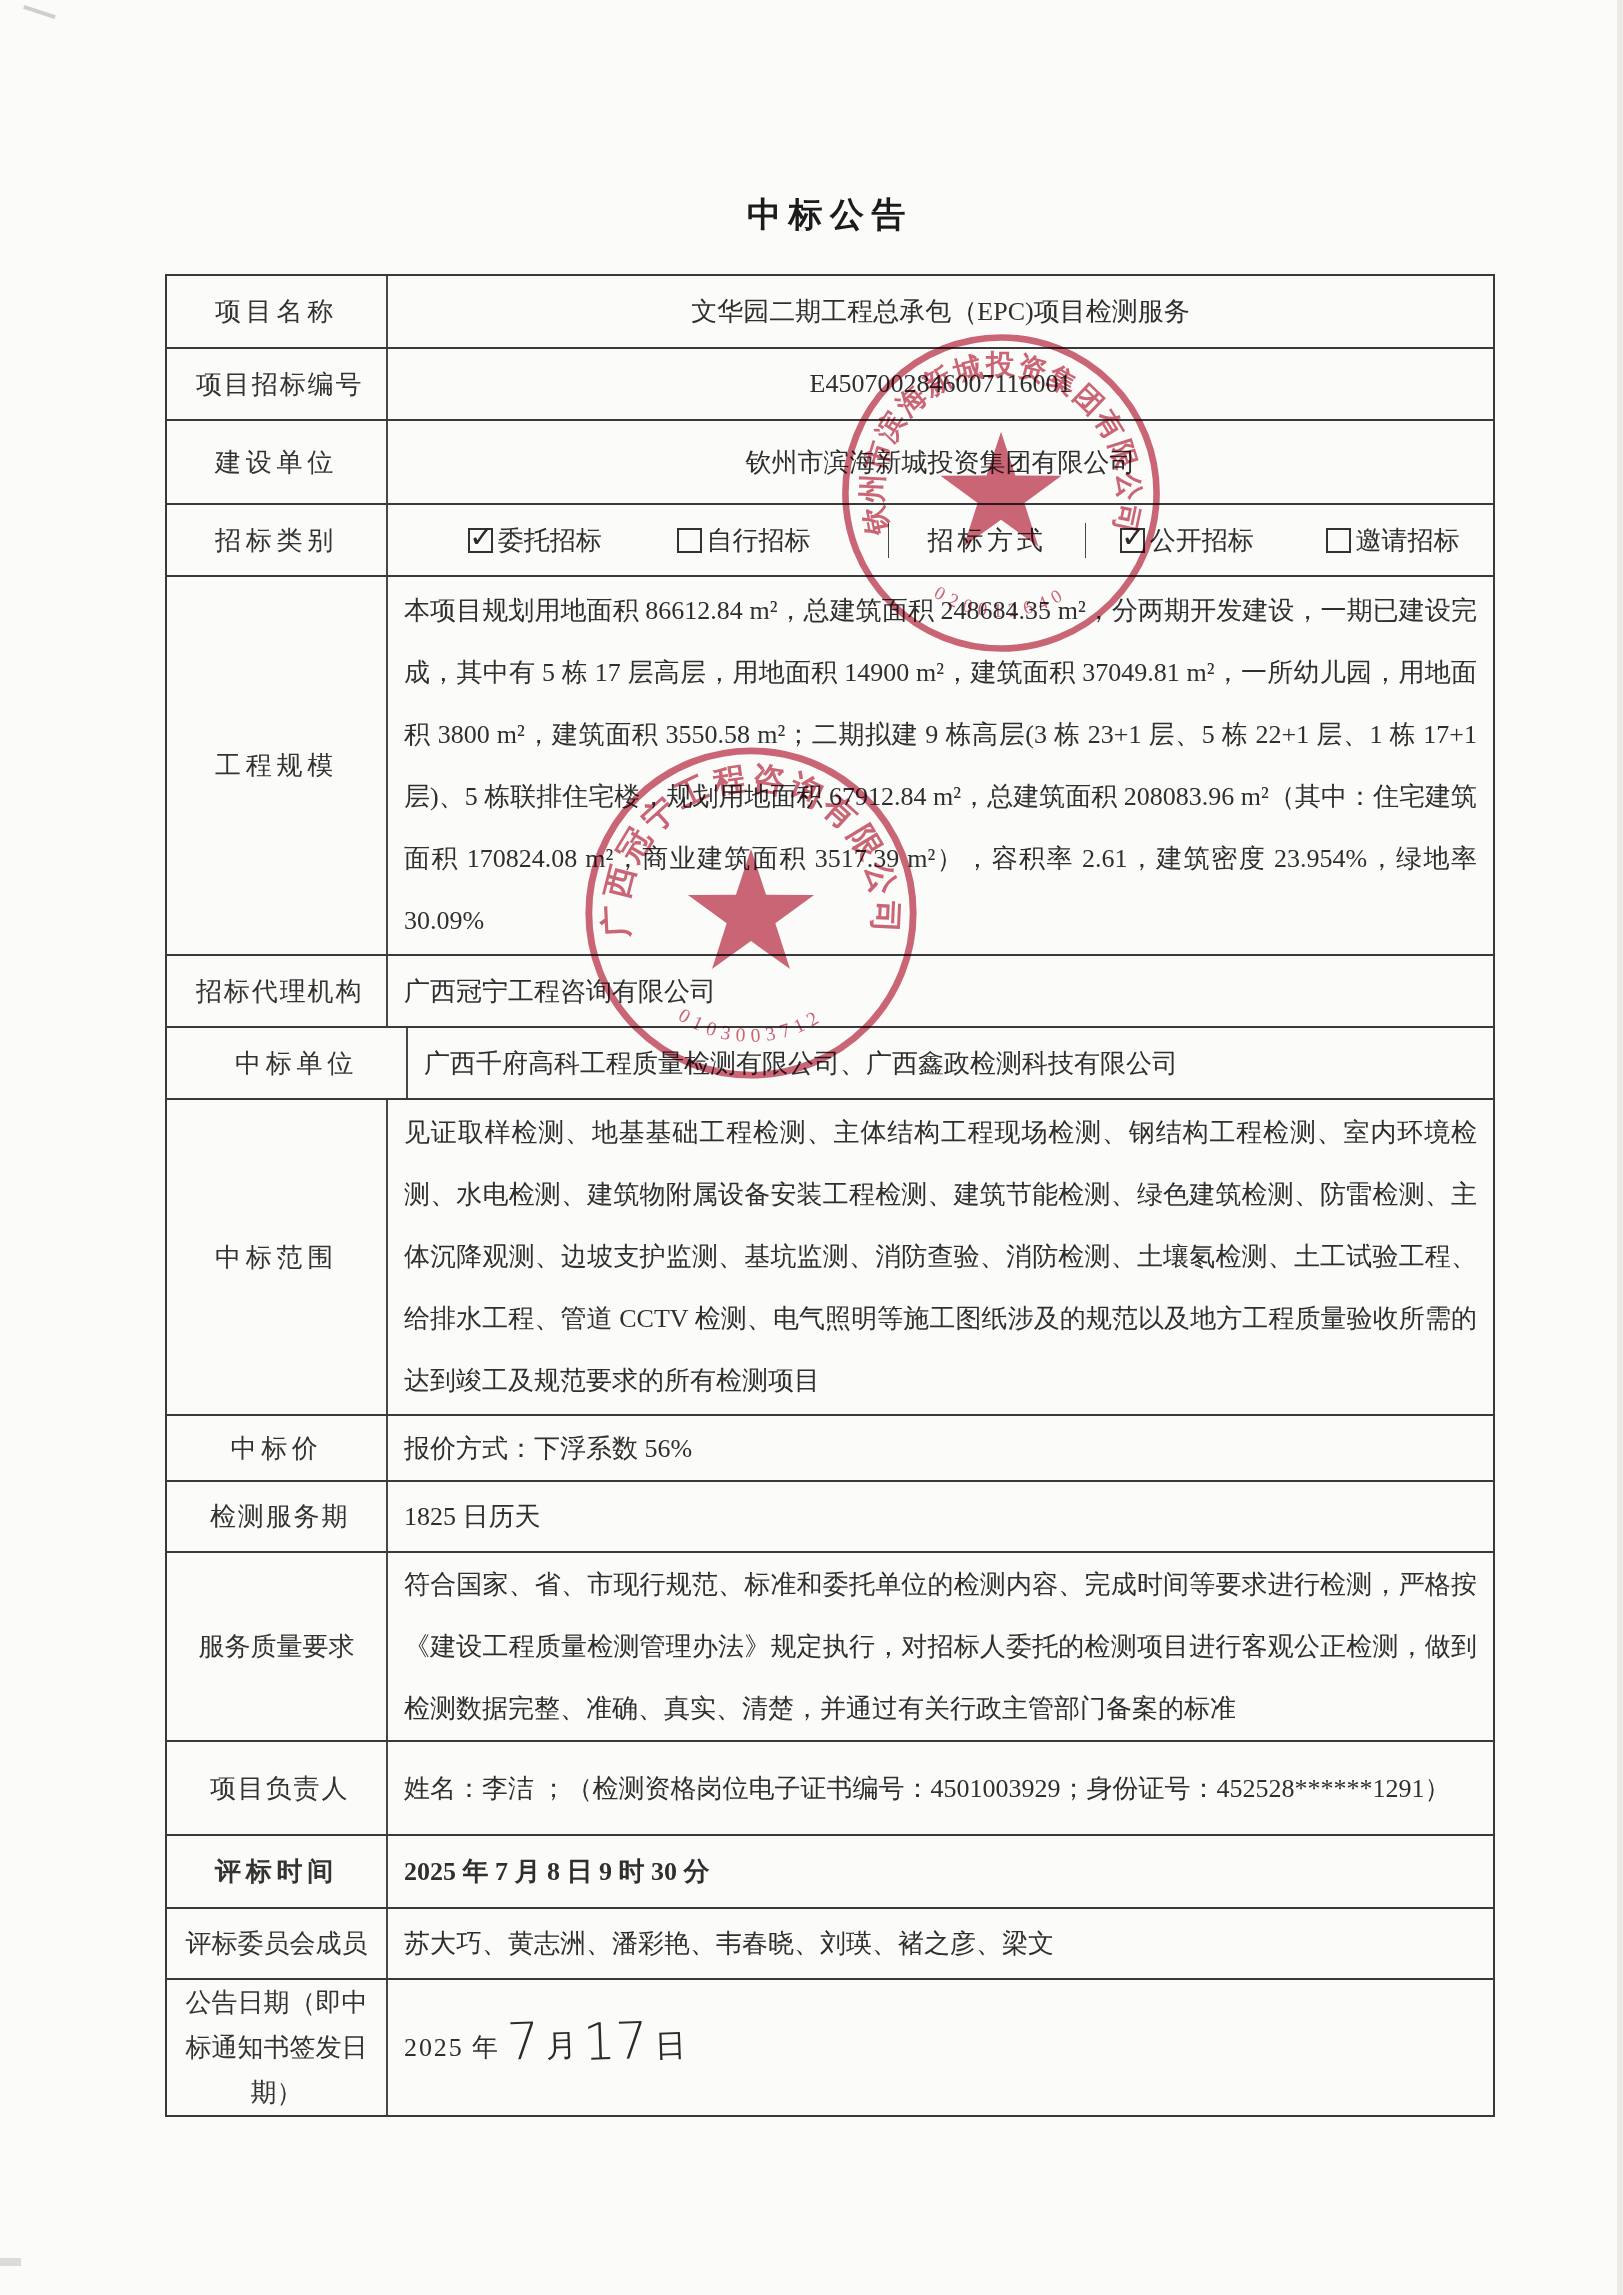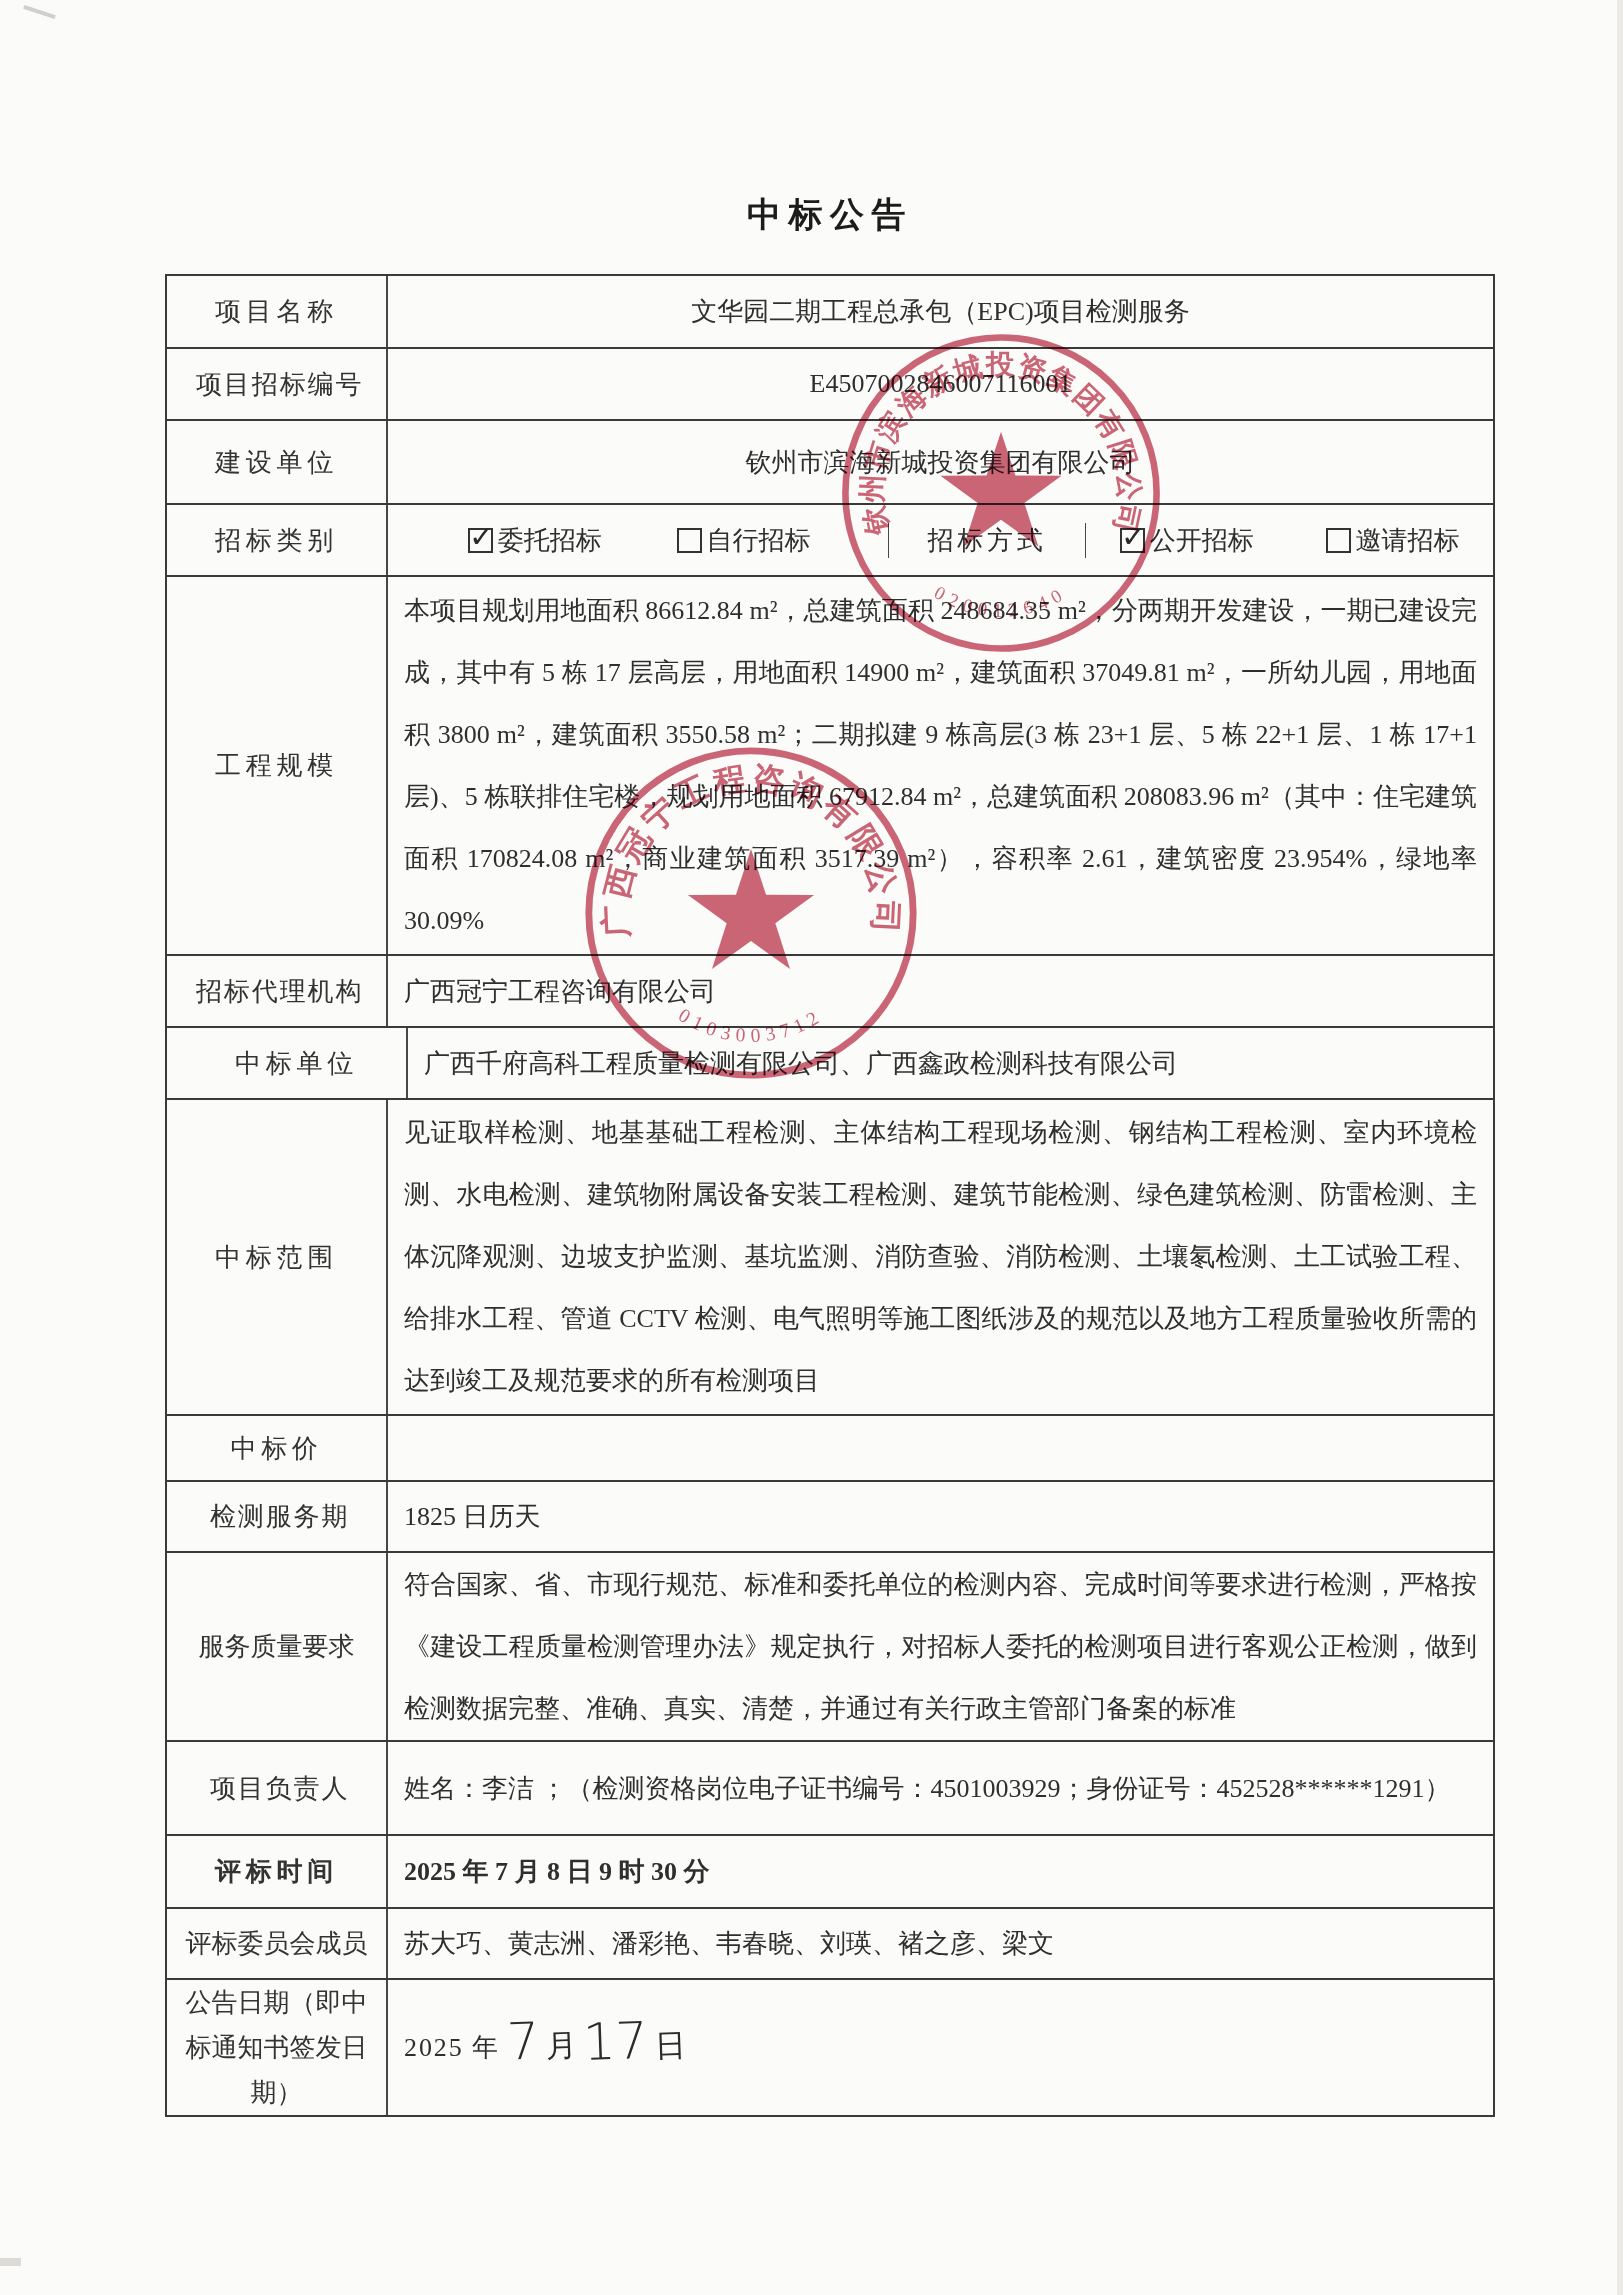--- a/index.html
+++ b/index.html
@@ -143,20 +143,21 @@
 
   <div class="row" style="height:316px;">
     <div class="lbl ls">中标范围</div>
     <div class="val">
       <div class="longtext">见证取样检测、地基基础工程检测、主体结构工程现场检测、钢结构工程检测、室内环境检测、水电检测、建筑物附属设备安装工程检测、建筑节能检测、绿色建筑检测、防雷检测、主体沉降观测、边坡支护监测、基坑监测、消防查验、消防检测、土壤氡检测、土工试验工程、给排水工程、管道 CCTV 检测、电气照明等施工图纸涉及的规范以及地方工程质量验收所需的达到竣工及规范要求的所有检测项目</div>
     </div>
   </div>
 
   <div class="row" style="height:66px;">
     <div class="lbl ls">中标价</div>
+    <div class="val">报价方式：下浮系数 56%</div>
   </div>
 
   <div class="row" style="height:71px;">
     <div class="lbl ls2">检测服务期</div>
     <div class="val">1825 日历天</div>
   </div>
 
   <div class="row" style="height:189px;">
     <div class="lbl">服务质量要求</div>
     <div class="val">

